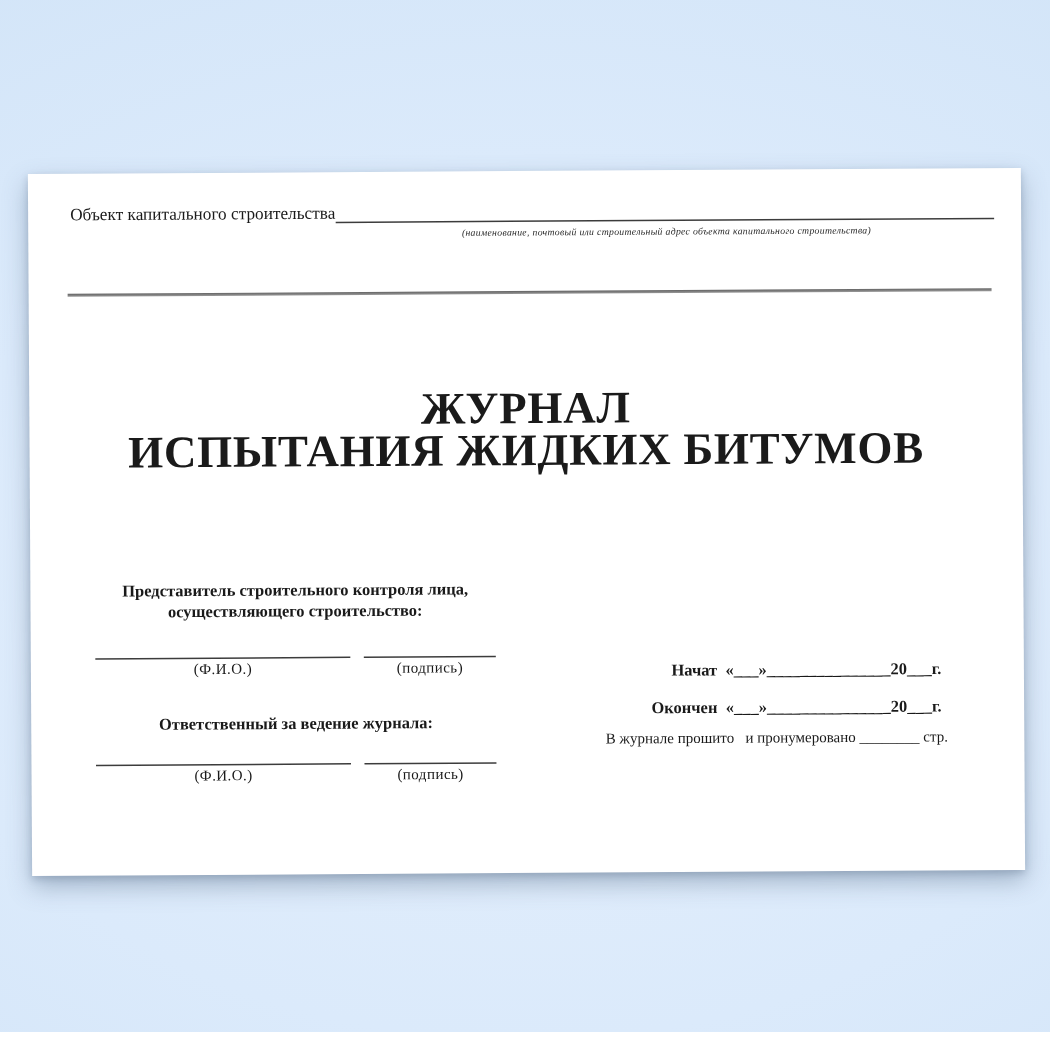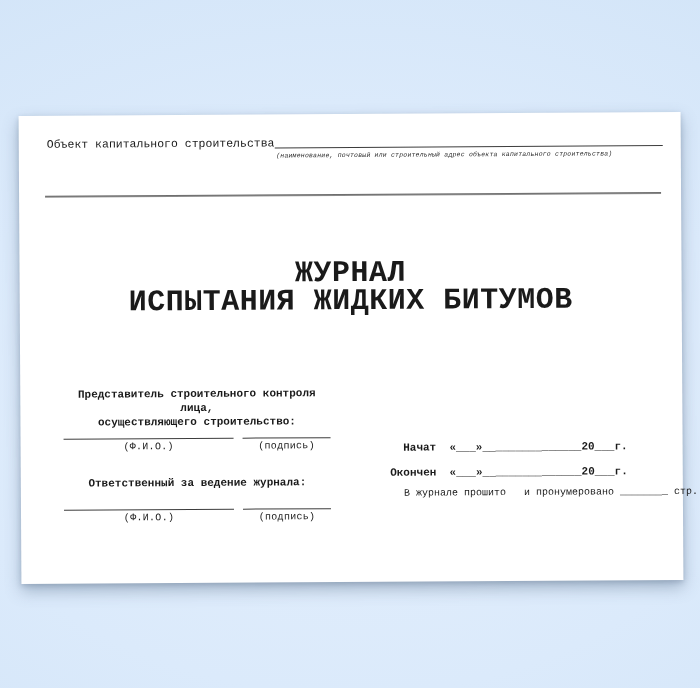--- a/index.html
+++ b/index.html
@@ -7,21 +7,20 @@
     width: 700px; height: 700px;
     overflow: hidden;
     font-family: "Liberation Serif", "DejaVu Serif", serif;
     color: #1a1a1a;
   }
   .scene {
     position: relative;
     width: 700px; height: 688px;
     background: radial-gradient(ellipse 130% 95% at 50% 58%,
                 #e4effc 0%, #dbeafb 45%, #d3e5f8 75%, #cbdff5 100%);
-    font-family: Liberation Mono, monospace;
   }
   .paper {
     position: absolute;
     left: 20px; top: 114px;
     width: 662px; height: 468px;
     background: #ffffff;
     transform: rotate(-0.35deg);
     box-shadow: 0 7px 16px rgba(92,112,140,0.45),
                 0 2px 5px rgba(92,112,140,0.30);
   }

